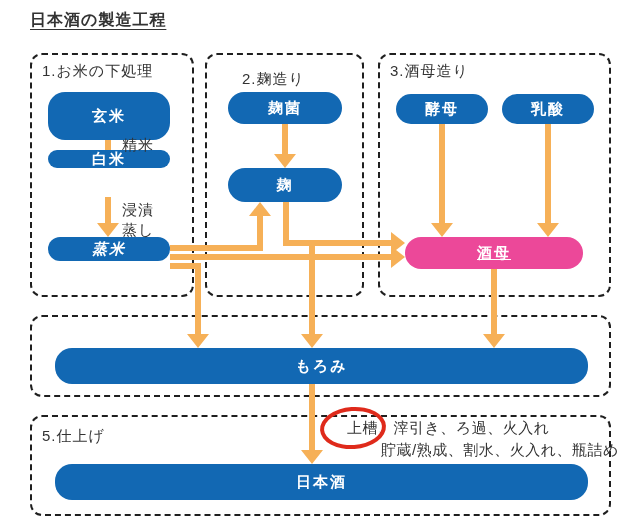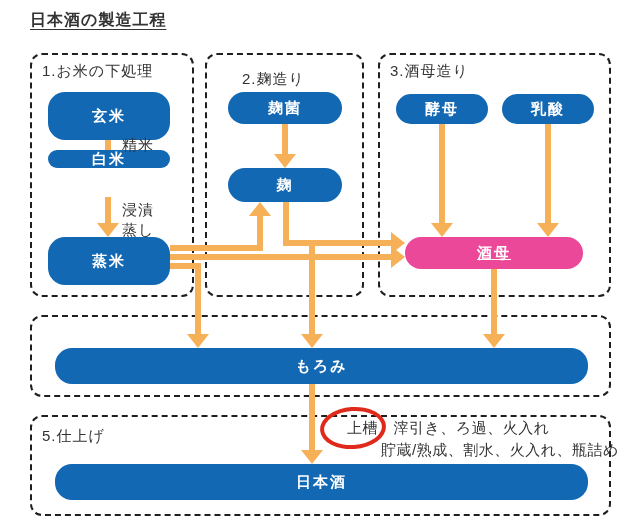--- a/index.html
+++ b/index.html
@@ -83,21 +83,21 @@
   <div class="head-down" style="left:483px;top:334px;"></div>
 
   <div class="shaft" style="left:309px;top:384px;width:6px;height:66px;"></div>
   <div class="head-down" style="left:301px;top:450px;"></div>
 
   <div class="flow-label" style="left:122px;top:129px;margin-top:7px;">精米</div>
   <div class="flow-label" style="left:122px;top:200px;line-height:20px;"><span>浸漬</span><br><span>蒸し</span></div>
 
   <div class="pill" style="left:48px;top:92px;width:122px;height:48px;">玄米</div>
   <div class="pill" style="left:48px;top:150px;width:122px;height:18px;">白米</div>
-  <div class="pill" style="left:48px;top:237px;width:122px;height:48px;">蒸米</div>
+  <div class="pill" style="left:48px;top:237px;width:122px;height:24px;font-style:italic;">蒸米</div>
   <div class="pill" style="left:228px;top:92px;width:114px;height:32px;">麹菌</div>
   <div class="pill" style="left:228px;top:168px;width:114px;height:34px;">麹</div>
   <div class="pill" style="left:396px;top:94px;width:92px;height:30px;">酵母</div>
   <div class="pill" style="left:502px;top:94px;width:92px;height:30px;">乳酸</div>
   <div class="pill red" style="left:405px;top:237px;width:178px;height:32px;">酒母</div>
   <div class="pill" style="left:55px;top:348px;width:533px;height:36px;">もろみ</div>
   <div class="pill" style="left:55px;top:464px;width:533px;height:36px;">日本酒</div>
 
   <div class="notes" style="left:347px;top:419px;"><span>上槽</span><span>、滓引き、ろ過、火入れ</span></div>
   <div class="notes" style="left:333px;top:441px;margin-left:48px;">貯蔵/熟成、割水、火入れ、瓶詰め</div>

